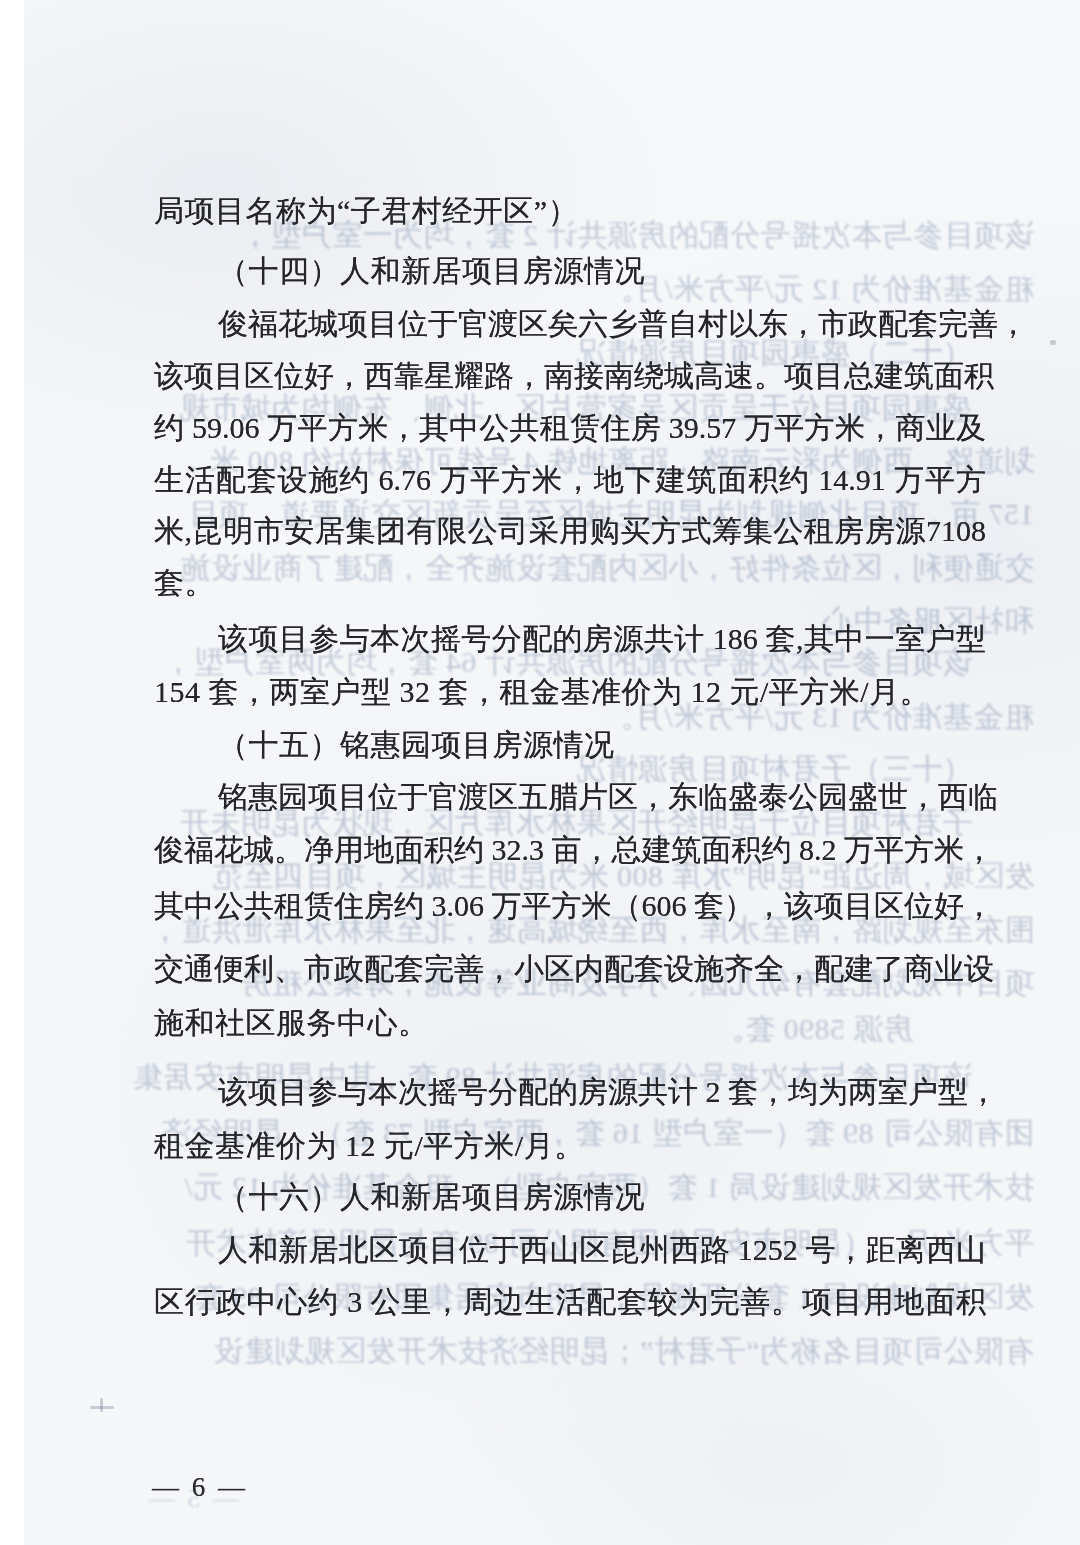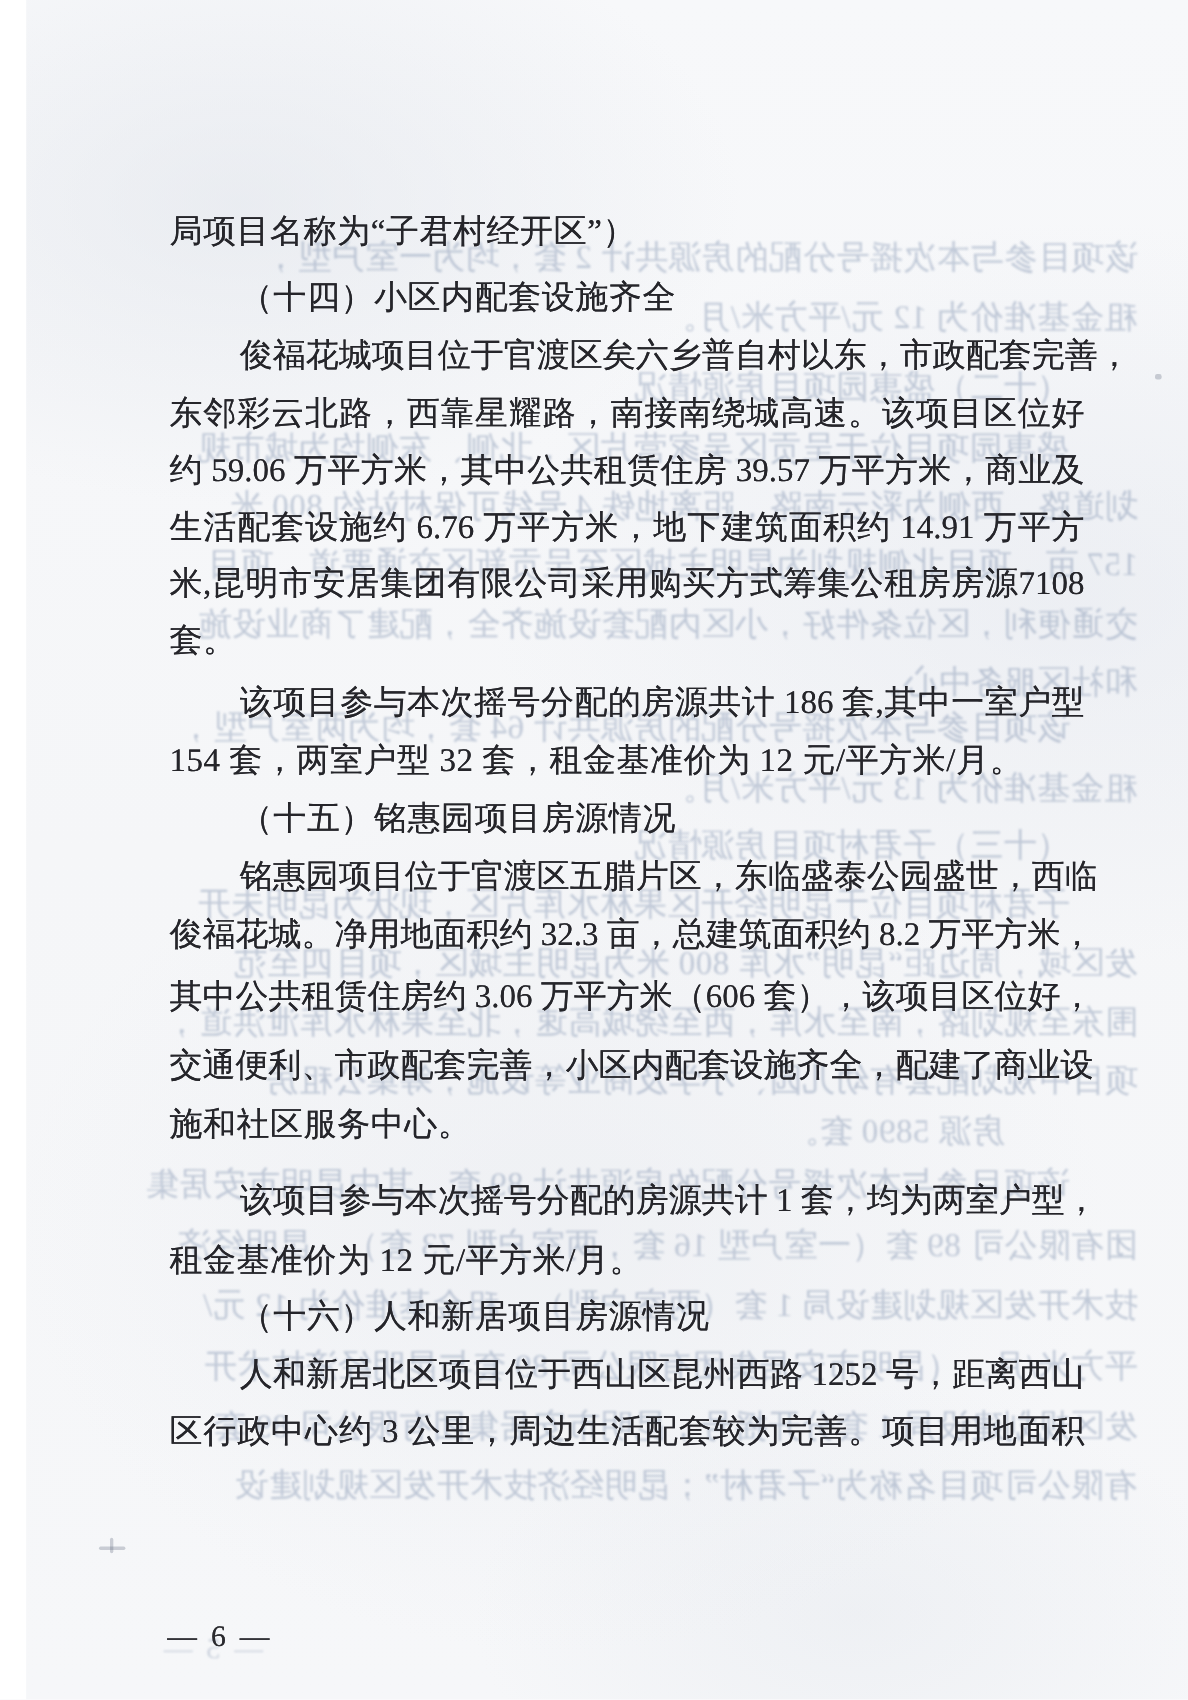--- a/index.html
+++ b/index.html
@@ -89,36 +89,36 @@
       <div class="bleed-line" style="top: 1012px; right: 190px;">房源 5890 套。</div>
       <div class="bleed-line" style="top: 1060px; right: 132px;">该项目参与本次摇号分配的房源共计 89 套，其中昆明市安居集</div>
       <div class="bleed-line" style="top: 1116px; right: 70px;">团有限公司 89 套（一室户型 16 套，两室户型 73 套），昆明经济</div>
       <div class="bleed-line" style="top: 1170px; right: 70px;">技术开发区规划建设局 1 套（两室户型），租金基准价为 12 元/</div>
       <div class="bleed-line" style="top: 1226px; right: 70px;">平方米/月。（昆明市安居集团有限公司 89 套与昆明经济技术开</div>
       <div class="bleed-line" style="top: 1280px; right: 70px;">发区规划建设局 1 套分开摇号，昆明市安居集团有限公司 89 套</div>
       <div class="bleed-line" style="top: 1334px; right: 70px;">有限公司项目名称为“子君村”；昆明经济技术开发区规划建设</div>
     </div>
   <div id="text-layer">
       <div class="txt-line" style="top: 194px; left: 130px;">局项目名称为“子君村经开区”）</div>
-      <div class="txt-line" style="top: 254px; left: 194px;">（十四）小区内配套设施齐全</div>
+      <div class="txt-line" style="top: 254px; left: 194px;">（十四）人和新居项目房源情况</div>
       <div class="txt-line justify" style="top: 307px; left: 194px; width: 768px;">俊福花城项目位于官渡区矣六乡普自村以东，市政配套完善，</div>
-      <div class="txt-line justify" style="top: 359px; left: 130px; width: 832px;">东邻彩云北路，西靠星耀路，南接南绕城高速。该项目区位好</div>
+      <div class="txt-line justify" style="top: 359px; left: 130px; width: 832px;">该项目区位好，西靠星耀路，南接南绕城高速。项目总建筑面积</div>
       <div class="txt-line justify" style="top: 411px; left: 130px; width: 832px;">约 59.06 万平方米，其中公共租赁住房 39.57 万平方米，商业及</div>
       <div class="txt-line justify" style="top: 463px; left: 130px; width: 832px;">生活配套设施约 6.76 万平方米，地下建筑面积约 14.91 万平方</div>
       <div class="txt-line justify" style="top: 514px; left: 130px; width: 832px;">米,昆明市安居集团有限公司采用购买方式筹集公租房房源7108</div>
       <div class="txt-line" style="top: 566px; left: 130px;">套。</div>
       <div class="txt-line justify" style="top: 622px; left: 194px; width: 768px;">该项目参与本次摇号分配的房源共计 186 套,其中一室户型</div>
       <div class="txt-line" style="top: 675px; left: 130px;">154 套，两室户型 32 套，租金基准价为 12 元/平方米/月。</div>
       <div class="txt-line" style="top: 728px; left: 194px;">（十五）铭惠园项目房源情况</div>
       <div class="txt-line justify" style="top: 780px; left: 194px; width: 768px;">铭惠园项目位于官渡区五腊片区，东临盛泰公园盛世，西临</div>
       <div class="txt-line justify" style="top: 833px; left: 130px; width: 832px;">俊福花城。净用地面积约 32.3 亩，总建筑面积约 8.2 万平方米，</div>
       <div class="txt-line justify" style="top: 889px; left: 130px; width: 832px;">其中公共租赁住房约 3.06 万平方米（606 套），该项目区位好，</div>
       <div class="txt-line justify" style="top: 952px; left: 130px; width: 832px;">交通便利、市政配套完善，小区内配套设施齐全，配建了商业设</div>
       <div class="txt-line" style="top: 1006px; left: 130px;">施和社区服务中心。</div>
-      <div class="txt-line justify" style="top: 1075px; left: 194px; width: 768px;">该项目参与本次摇号分配的房源共计 1 套，均为两室户型，</div>
+      <div class="txt-line justify" style="top: 1075px; left: 194px; width: 768px;">该项目参与本次摇号分配的房源共计 2 套，均为两室户型，</div>
       <div class="txt-line" style="top: 1129px; left: 130px;">租金基准价为 12 元/平方米/月。</div>
       <div class="txt-line" style="top: 1180px; left: 194px; text-align: center;">（十六）人和新居项目房源情况</div>
       <div class="txt-line justify" style="top: 1233px; left: 194px; width: 768px;">人和新居北区项目位于西山区昆州西路 1252 号，距离西山</div>
       <div class="txt-line justify" style="top: 1285px; left: 130px; width: 832px;">区行政中心约 3 公里，周边生活配套较为完善。项目用地面积</div>
     </div>
   <div class="page-number-bleed" id="page-number-bleed" style="left: 122px; top: 1484px;">— 5 —</div>
   <div class="page-number" id="page-number" style="left: 128px; top: 1472px;">— 6 —</div>
   <div id="artifact-layer">
       <div class="speck" style="left: 1026px; top: 340px; width: 6px; height: 5px;"></div>
       <div class="speck" style="left: 66px; top: 1406px; width: 24px; height: 3px;"></div>

